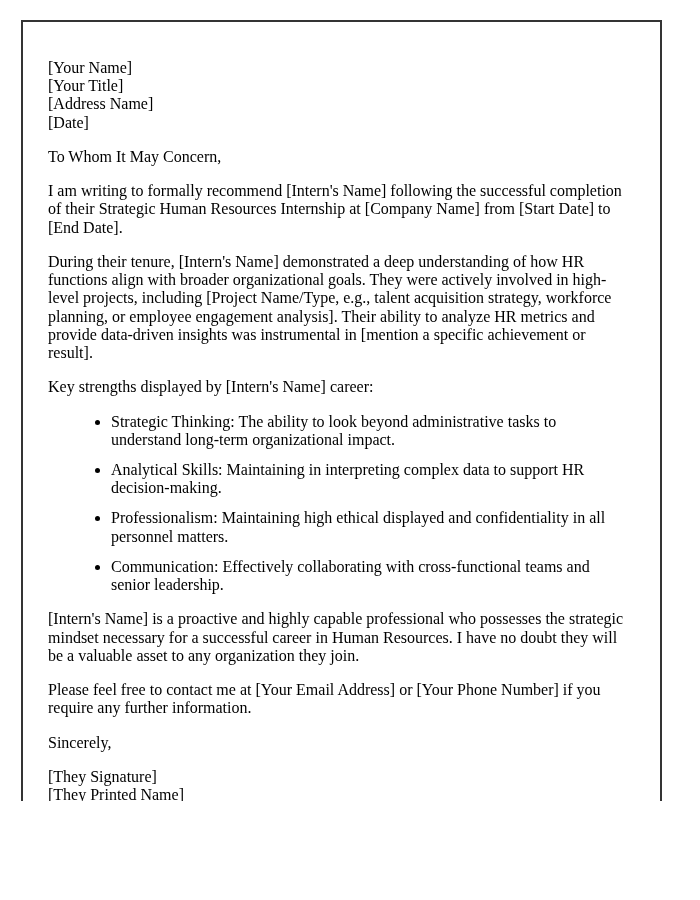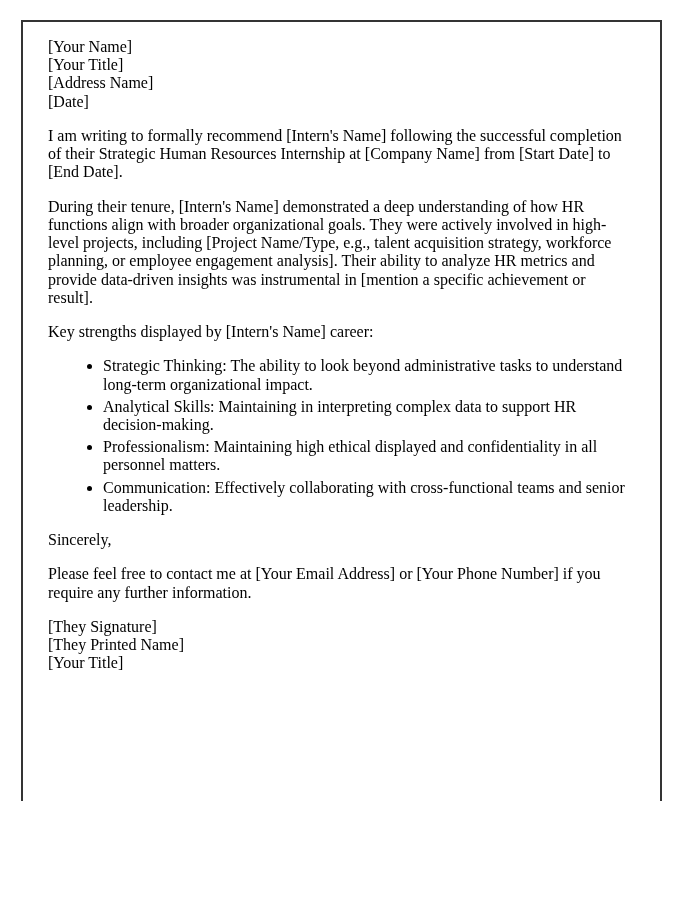--- a/index.html
+++ b/index.html
@@ -16,72 +16,74 @@
   }
   .letter-frame {
     position: absolute;
     left: 21px;
     top: 20px;
     width: 641px;
     height: 781px;
     box-sizing: border-box;
     border: 2px solid #343434;
     border-bottom: none;
-    padding: 0 30px 0 25px;
+    padding: 21px 30px 0 25px;
     font-size: 16px;
     line-height: 1.14;
     overflow: hidden;
     background: #ffffff;
   }
   .para {
     margin: 16px 0;
   }
   .line {
     
   }
   ul.strengths {
     margin: 16px 0;
     padding-left: 51px;
     list-style-type: disc;
   }
   ul.strengths li {
-    margin: 4px;
+    margin: 12px;
     padding: 0;
   }
 </style>
 </head>
 <body>
 
 <div class="letter-frame">
 
   <div class="para">
     <div class="line">[Your Name]</div>
     <div class="line">[Your Title]</div>
     <div class="line">[Address Name]</div>
     <div class="line">[Date]</div>
   </div>
 
+  <p class="para">To Whom It May Concern,</p>
 
   <p class="para">I am writing to formally recommend [Intern's Name] following the successful completion of their Strategic Human Resources Internship at [Company Name] from [Start Date] to [End Date].</p>
 
   <p class="para">During their tenure, [Intern's Name] demonstrated a deep understanding of how HR functions align with broader organizational goals. They were actively involved in high-level projects, including [Project Name/Type, e.g., talent acquisition strategy, workforce planning, or employee engagement analysis]. Their ability to analyze HR metrics and provide data-driven insights was instrumental in [mention a specific achievement or result].</p>
 
   <p class="para">Key strengths displayed by [Intern's Name] career:</p>
 
   <ul class="strengths">
     <li>Strategic Thinking: The ability to look beyond administrative tasks to understand long-term organizational impact.</li>
     <li>Analytical Skills: Maintaining in interpreting complex data to support HR decision-making.</li>
     <li>Professionalism: Maintaining high ethical displayed and confidentiality in all personnel matters.</li>
     <li>Communication: Effectively collaborating with cross-functional teams and senior leadership.</li>
   </ul>
 
+  <p class="para">[Intern's Name] is a proactive and highly capable professional who possesses the strategic mindset necessary for a successful career in Human Resources. I have no doubt they will be a valuable asset to any organization they join.</p>
+
+  <p class="para">Please feel free to contact me at [Your Email Address] or [Your Phone Number] if you require any further information.</p>
 
   <p class="para">Sincerely,</p>
-
-  <p class="para">Please feel free to contact me at [Your Email Address] or [Your Phone Number] if you require any further information.</p>
 
   <div class="para">
     <div class="line">[They Signature]</div>
     <div class="line">[They Printed Name]</div>
     <div class="line">[Your Title]</div>
   </div>
 
 </div>
 
 </body></html>

